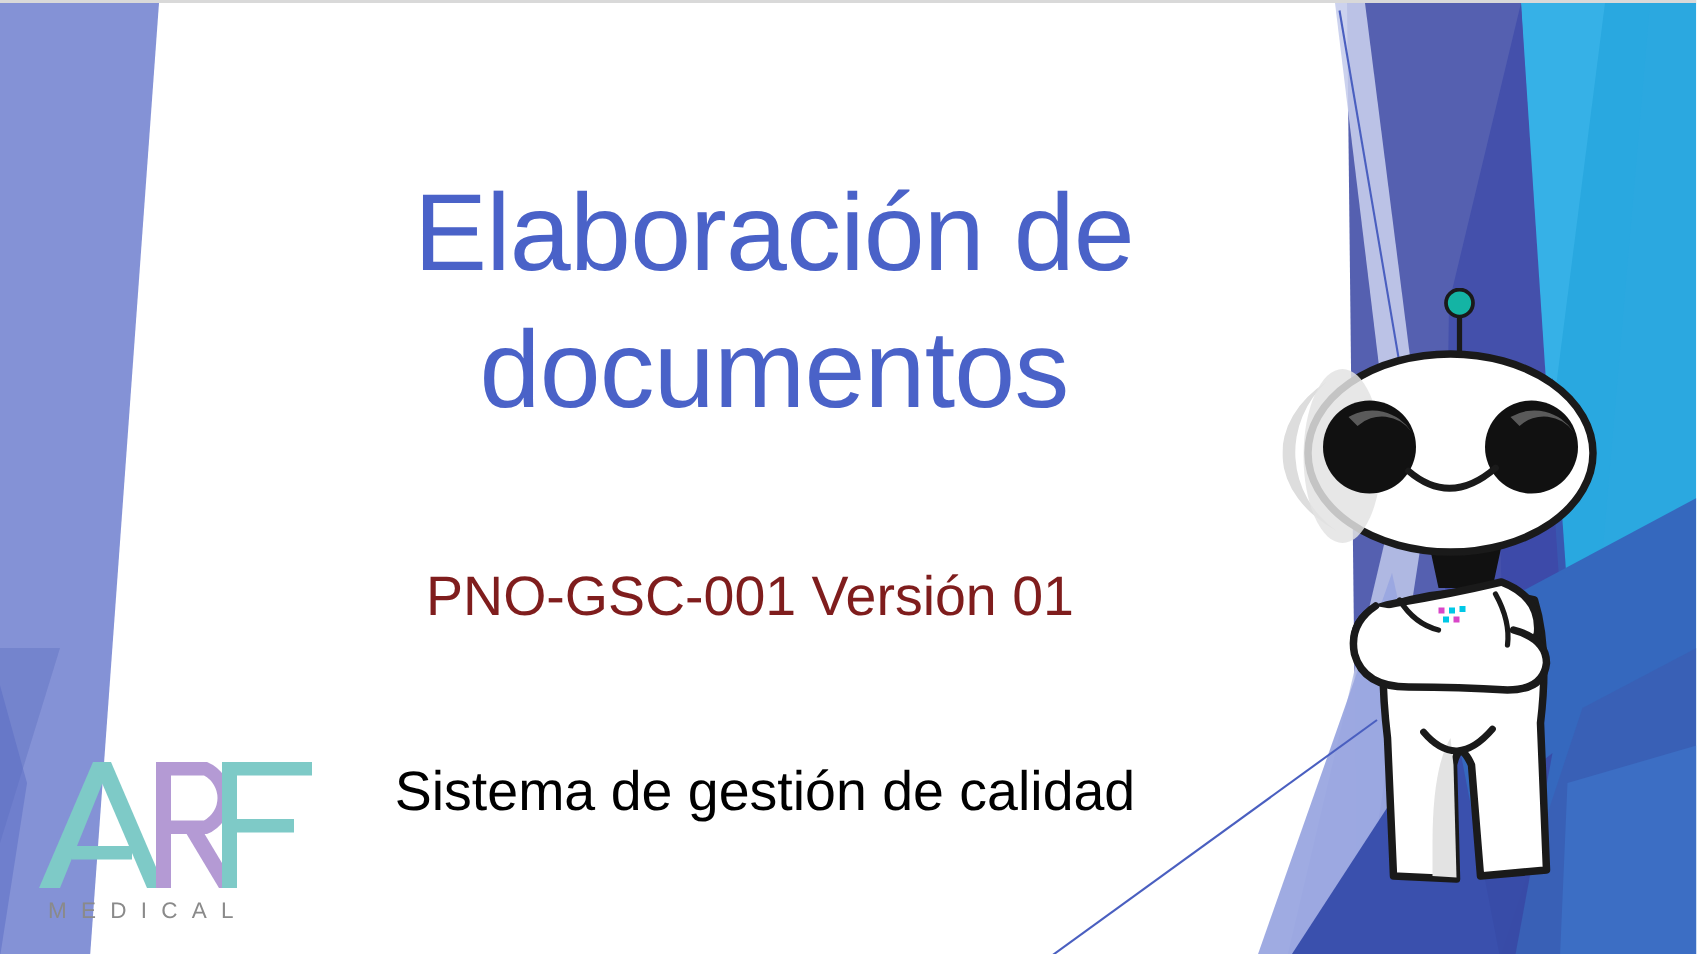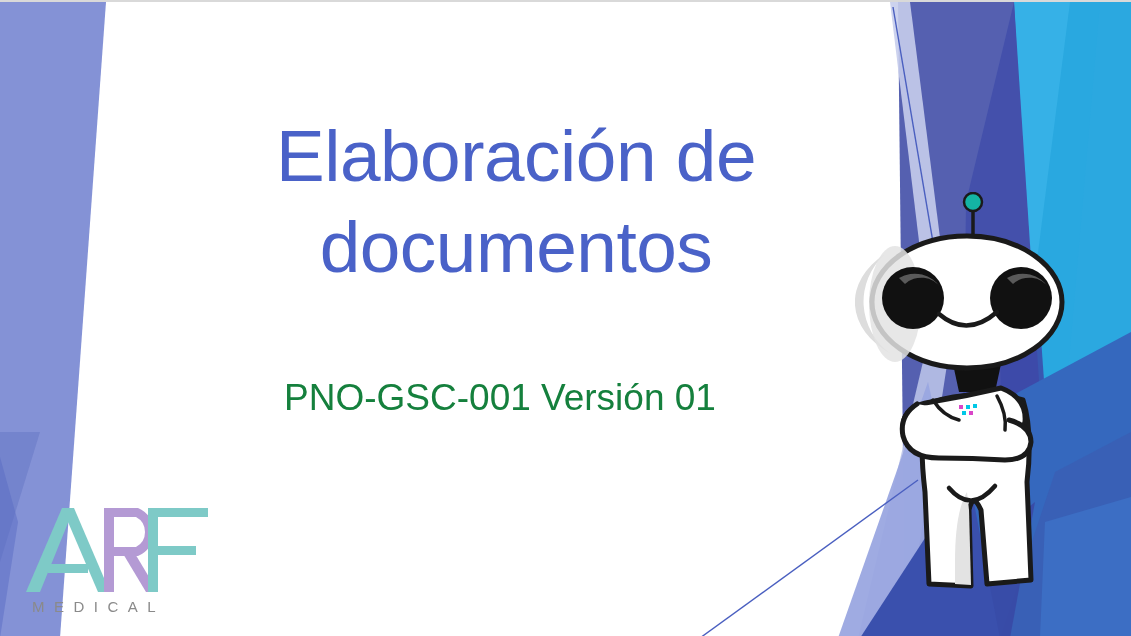--- a/index.html
+++ b/index.html
@@ -43,21 +43,21 @@
     letter-spacing:-0.5px;
     color:#4a62c8;
     font-weight:400;
   }
   #doc-code{
     left:130px;
     top:375px;
     width:740px;
     text-align:center;
     font-size:37px;
-    color:#15803d;
+    color:#7f1d1d;
     font-weight:400;
   }
   #subtitle{
     left:110px;
     top:505px;
     width:800px;
     text-align:center;
     font-size:37px;
     color:#000000;
     font-weight:400;
@@ -179,14 +179,15 @@
     <rect x="111" y="213" width="4" height="4" fill="#00c8e6"></rect>
     <rect x="118" y="212" width="4" height="4" fill="#00c8e6"></rect>
     <rect x="107" y="219" width="4" height="4" fill="#00c8e6"></rect>
     <rect x="114" y="219" width="4" height="4" fill="#d946c8"></rect>
   </svg>
 
   <div class="text-block" id="title">Elaboración de documentos</div>
 
   <div class="text-block" id="doc-code">PNO-GSC-001 Versión 01</div>
 
+  <div class="text-block" id="subtitle">Sistema de gestión de calidad</div>
 
 </div>
 
 </body></html>

